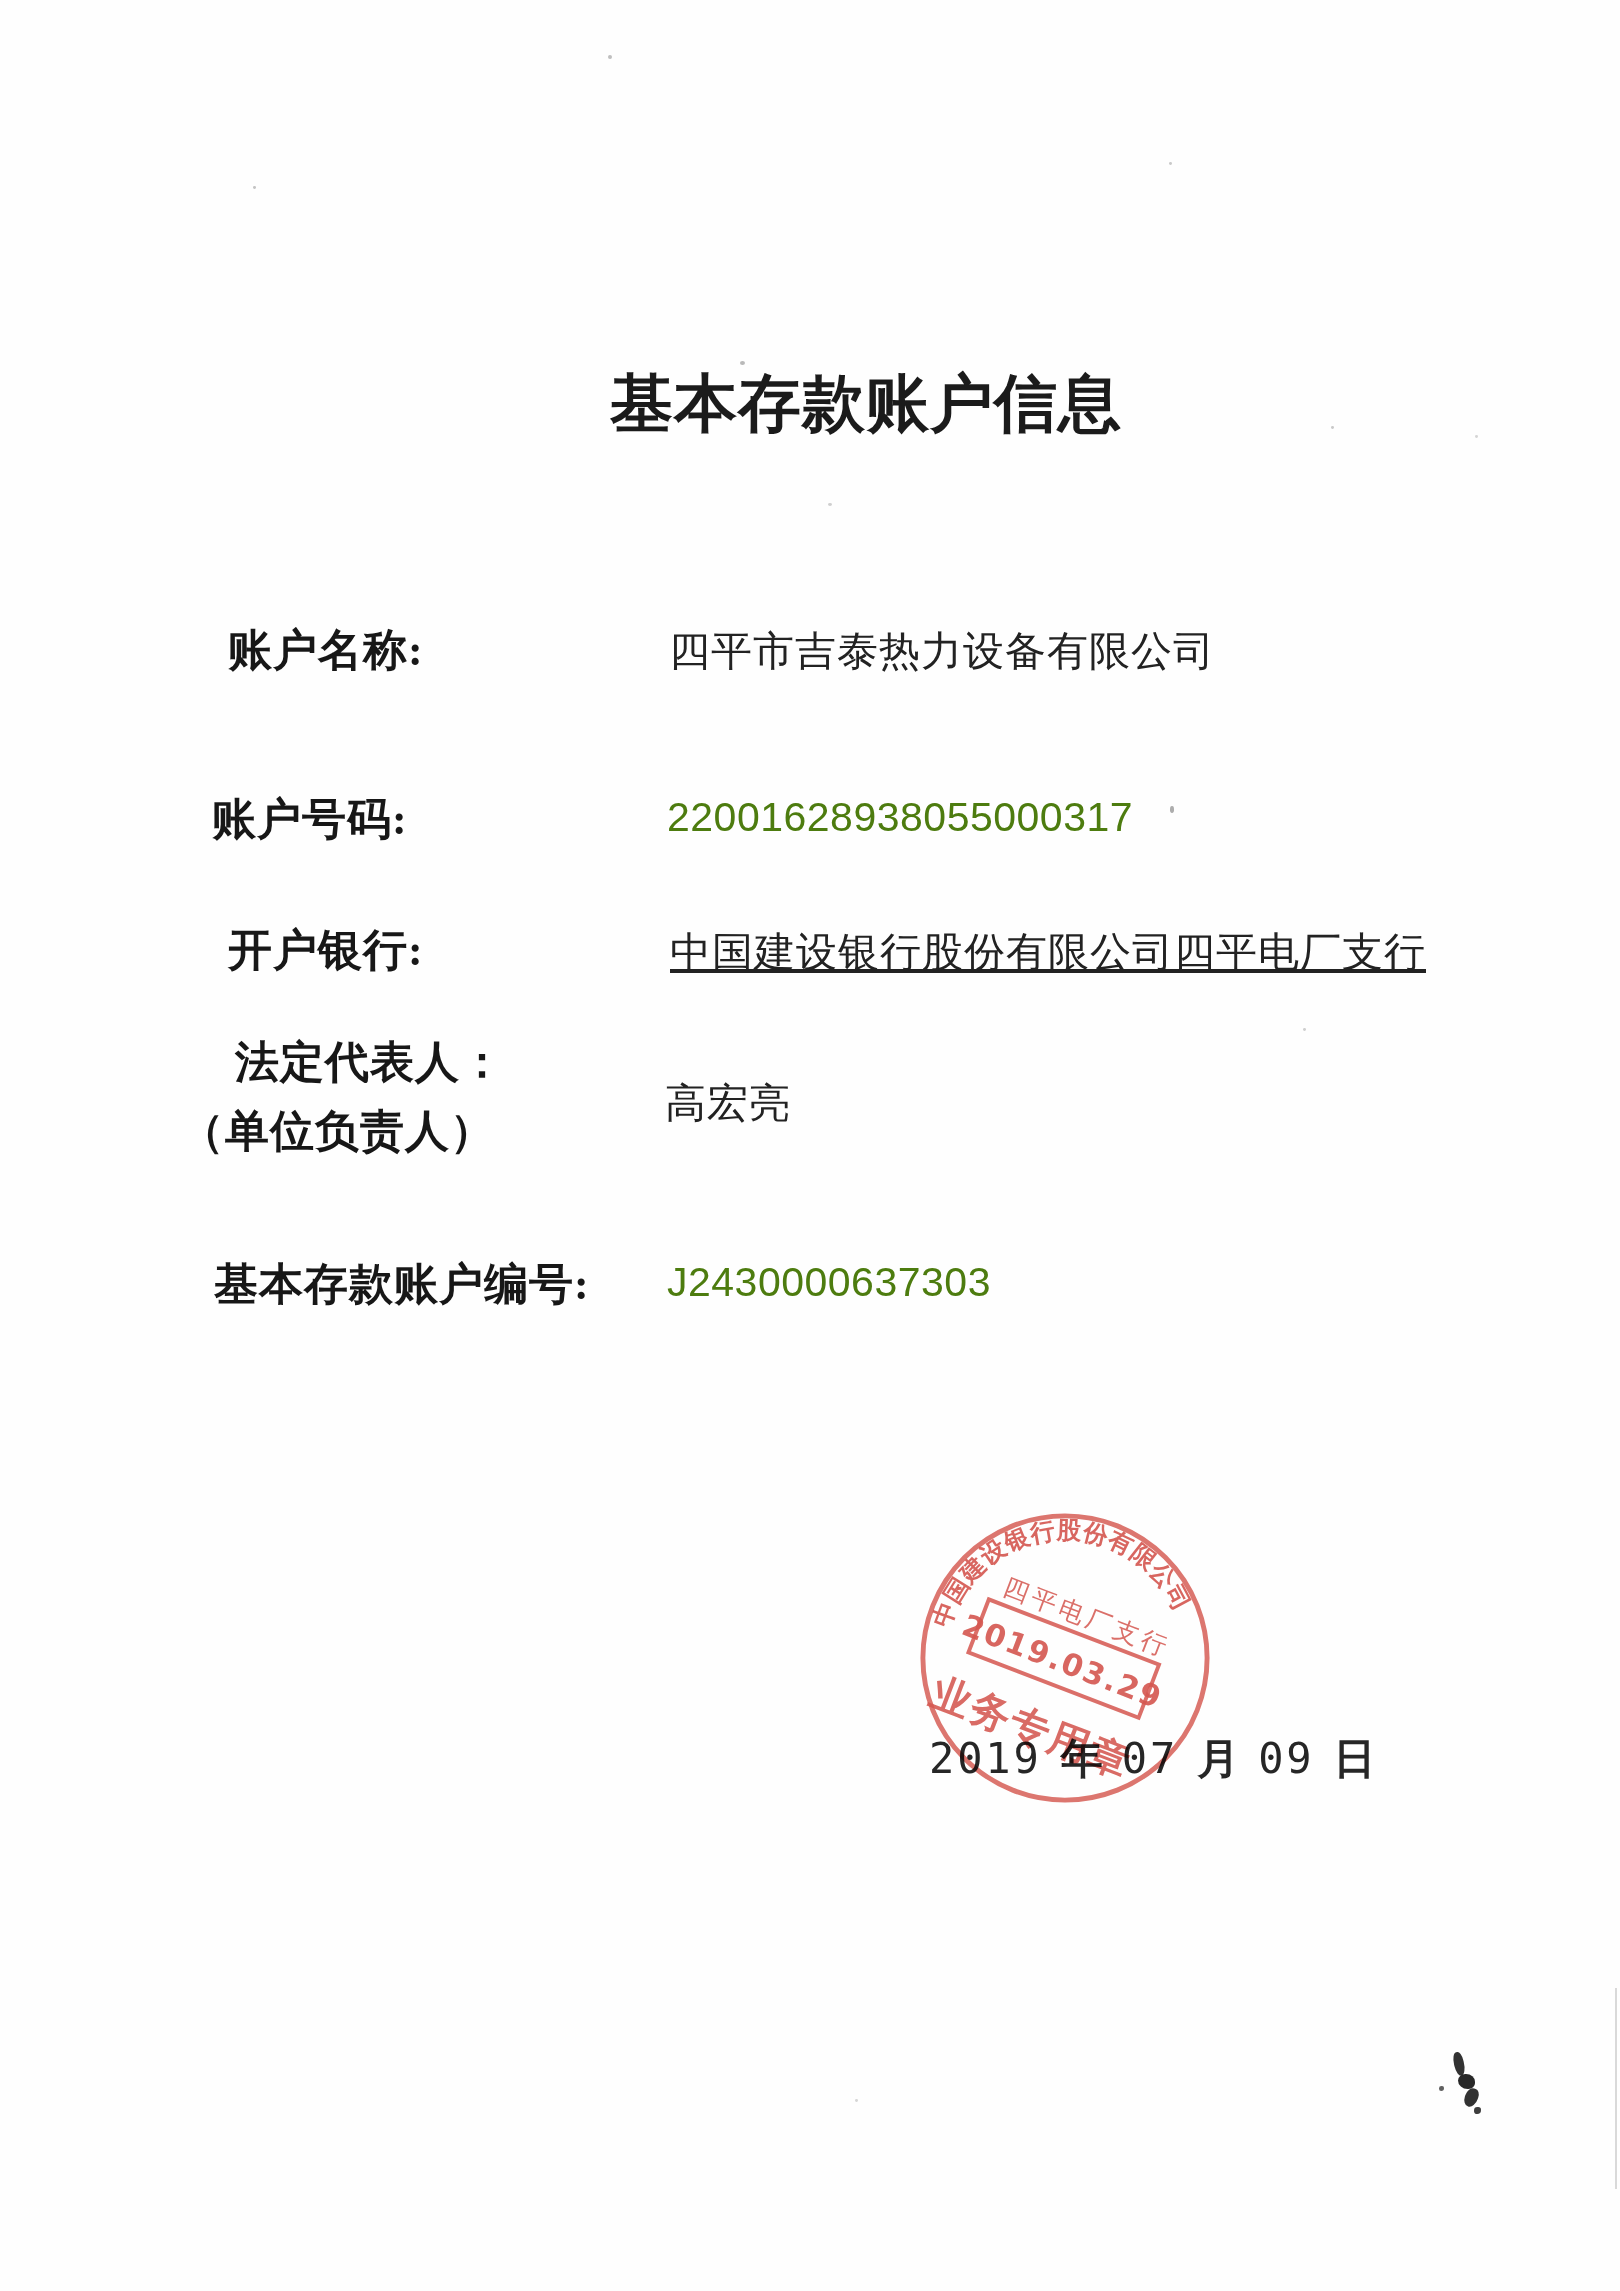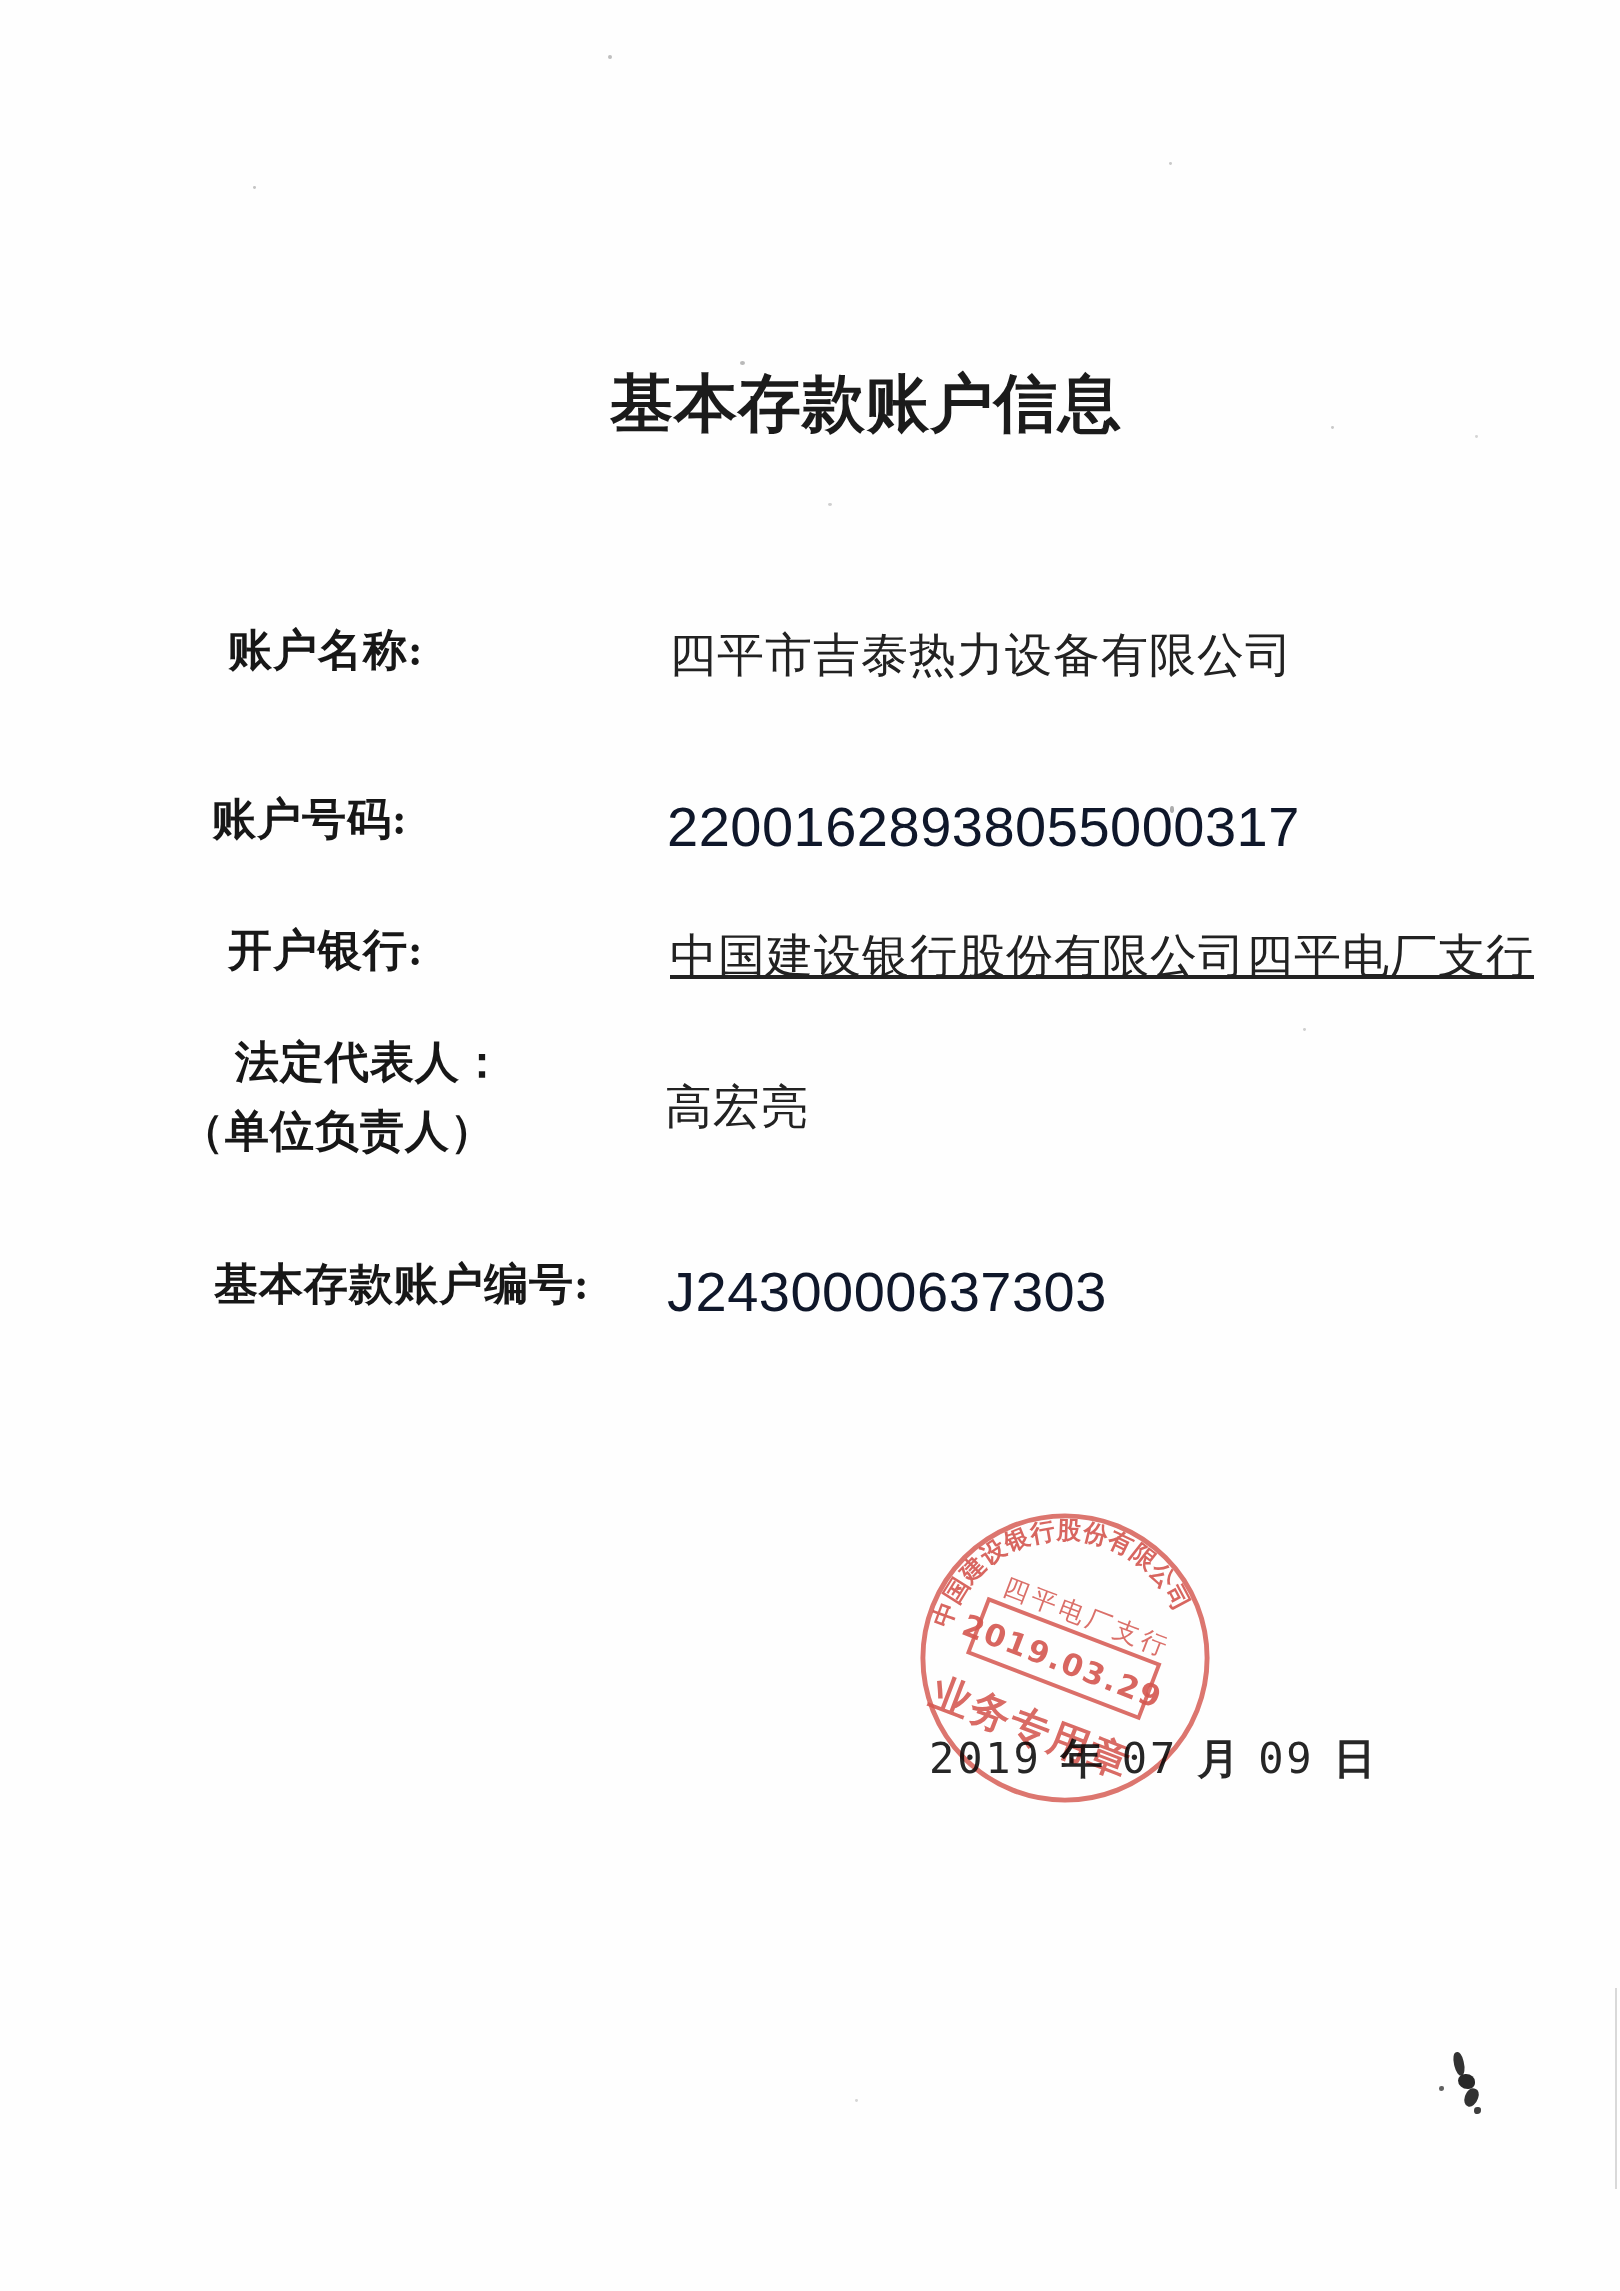--- a/index.html
+++ b/index.html
@@ -17,25 +17,25 @@
   .doc-title {
     font-size: 63px; font-weight: bold; color: #1b1b1b;
     letter-spacing: 1px; white-space: nowrap;
     font-family: "Liberation Serif", "DejaVu Serif", serif;
   }
   .field-label {
     font-size: 44px; font-weight: bold; color: #171717;
     letter-spacing: 1px; white-space: nowrap;
   }
   .field-value-cjk {
-    font-size: 47px; color: #222; letter-spacing: 1px; white-space: nowrap;
+    font-size: 41px; color: #222; letter-spacing: 1px; white-space: nowrap;
   }
   .field-value-num {
     font-family: "Liberation Sans", "DejaVu Sans", sans-serif;
-    font-size: 56px; color: #0f172a; letter-spacing: 0.5px; white-space: nowrap;
+    font-size: 41px; color: #4d7c0f; letter-spacing: 0.5px; white-space: nowrap;
   }
   .date-line {
     display: flex; align-items: baseline; gap: 19px;
     font-size: 42px; color: #262626; white-space: nowrap;
   }
   .date-num { font-family: "DejaVu Sans Mono", "Liberation Mono", monospace; letter-spacing: 2.9px; }
   .date-cjk { font-family: "Liberation Serif", "DejaVu Serif", serif; font-weight: bold; }
   .stamp-wrap { mix-blend-mode: multiply; opacity: 0.92; }
   .stamp-wrap svg text { fill: var(--stamp-color); }
   .speck { position: absolute; background: #8a8a8a; border-radius: 50%; }

